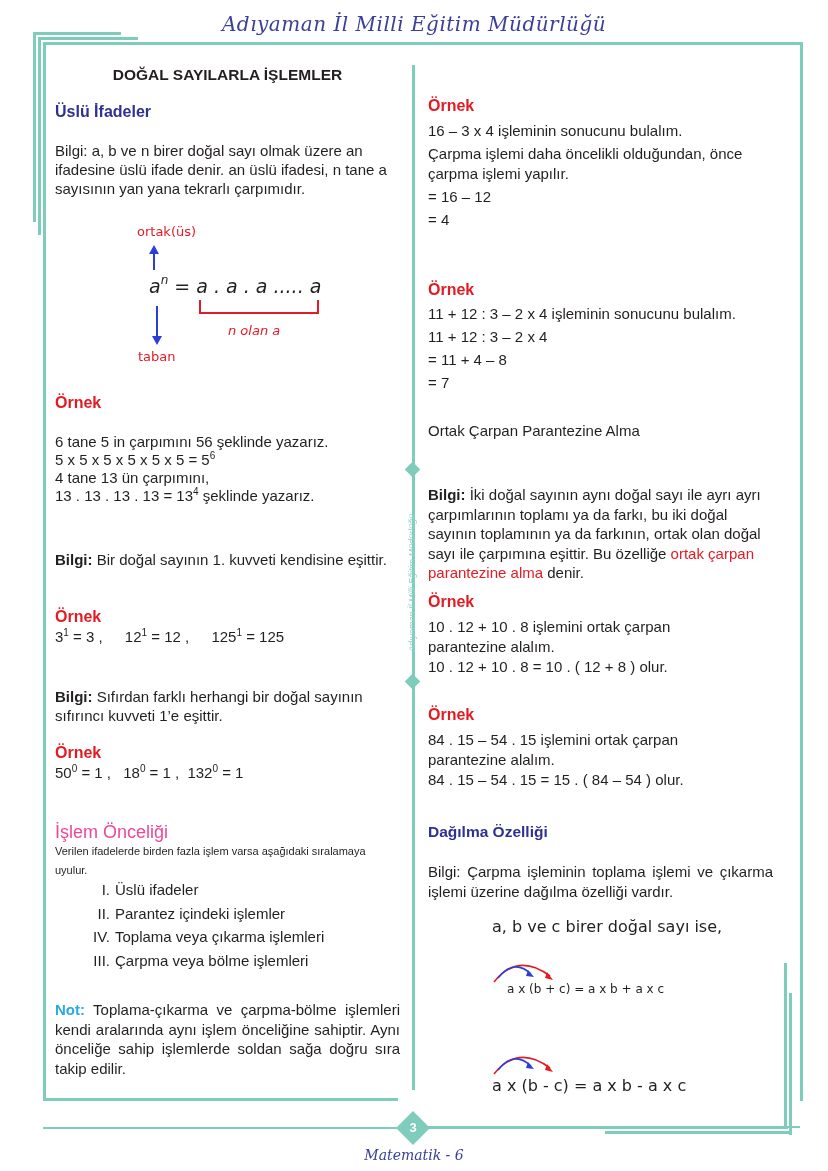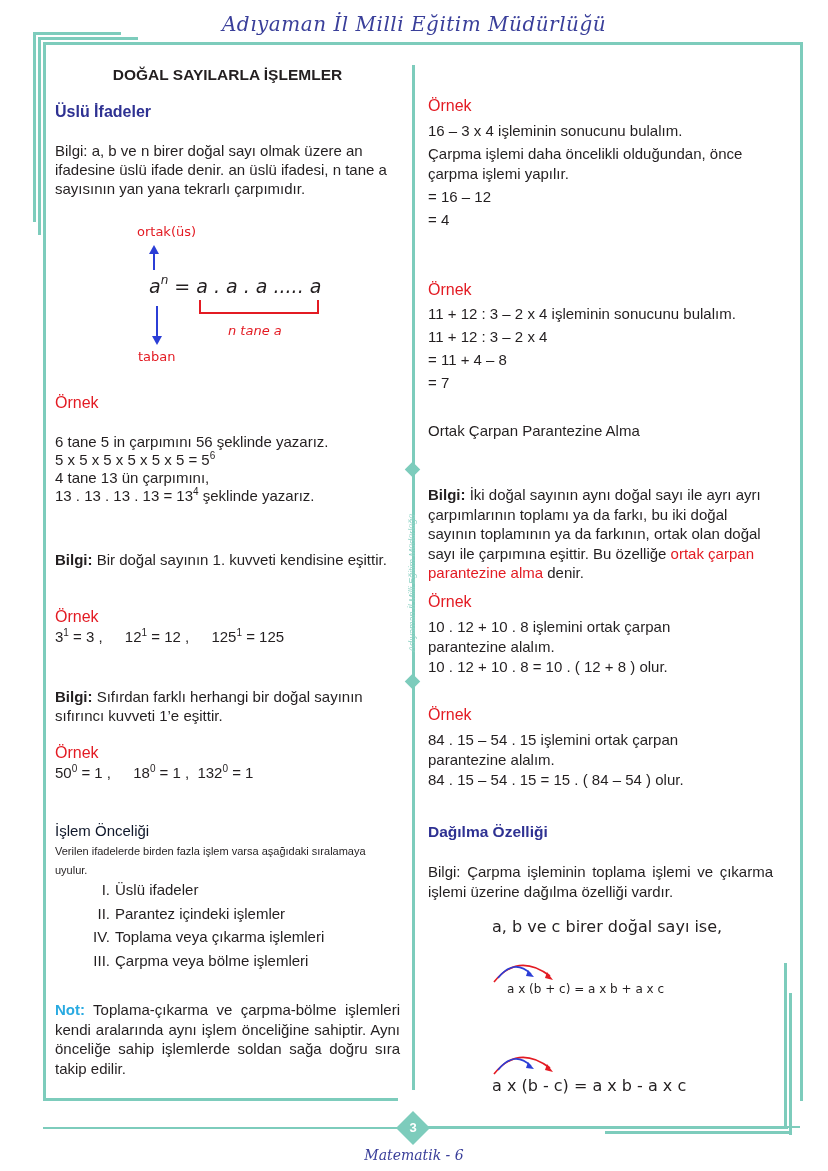--- a/index.html
+++ b/index.html
@@ -22,22 +22,22 @@
     position: absolute; left: 401px; top: 1116px; width: 24px; height: 24px;
     background: #7dccbc; transform: rotate(45deg);
   }
   .page-badge-num {
     position: absolute; left: 401px; top: 1116px; width: 24px; height: 24px;
     color: #fff; font-weight: bold; font-size: 13px; text-align: center; line-height: 24px;
   }
 
   .doc-title { font-weight: bold; font-size: 15.5px; text-align: center; margin-left: 0; width: 345px; padding-right: 0; }
   .section-heading { color: #2e3192; font-weight: bold; font-size: 16px; }
-  .heading-teal { color: #0f172a; font-size: 15px; }
-  .ornek { color: #e31b23; font-weight: normal; font-size: 16px; text-align: right; }
+  .heading-teal { color: #ec4899; font-size: 18px; }
+  .ornek { color: #e31b23; font-weight: bold; font-size: 16px; text-align: right; }
   .red { color: #e31b23; }
   .bold { font-weight: bold; }
   .note-label { color: #29aae1; font-weight: bold; }
   .justify { text-align: justify; }
   sup { font-size: 10px; vertical-align: 6px; line-height: 0; }
 
   .abs { position: absolute; }
 
   .diagram { position: absolute; left: 120px; top: 220px; width: 230px; height: 150px; }
   .diagram .lbl { position: absolute; font-family: "DejaVu Sans", sans-serif; font-size: 13px; color: #e31b23; }
@@ -100,21 +100,21 @@
     <line x1="34" y1="50" x2="34" y2="32" stroke="#2b3ed6" stroke-width="2"></line>
     <polygon points="29,34 34,25 39,34" fill="#2b3ed6"></polygon>
     <line x1="37" y1="86" x2="37" y2="118" stroke="#2b3ed6" stroke-width="2"></line>
     <polygon points="32,116 37,125 42,116" fill="#2b3ed6"></polygon>
     <polyline points="80,80 80,93 198,93 198,80" fill="none" stroke="#e31b23" stroke-width="2"></polyline>
   </svg>
   <div class="formula">
     <span>a</span><sup style="font-size:12px; vertical-align:9px;">n</sup>
     <span style="font-style:italic;">= a . a . a ..... a</span>
   </div>
-  <div class="lbl" style="left:108px; top:103px; font-style:italic;">n tane a</div>
+  <div class="lbl" style="left:108px; top:103px; font-style:italic;">n olan a</div>
   <div class="lbl" style="left:18px; top:129px;">taban</div>
 </div>
 
 <div class="ornek abs" style="left:55px; top:394px;">Örnek</div>
 <div class="abs" style="left:55px; top:433px; width:350px; font-size:15px; line-height:18px;">
   <div>6 tane 5 in çarpımını 56 şeklinde yazarız.</div>
   <div><span>5 x 5 x 5 x 5 x 5 x 5 = 5</span><sup>6</sup></div>
   <div>4 tane 13 ün çarpımını,</div>
   <div><span>13 . 13 . 13 . 13 = 13</span><sup>4</sup><span> şeklinde yazarız.</span></div>
 </div>
@@ -130,21 +130,21 @@
   <span style="margin-left:18px;"><span>125</span><sup>1</sup><span> = 125</span></span>
 </div>
 
 <div class="abs" style="left:55px; top:687px; width:345px; font-size:15px; line-height:19px;">
   <span class="bold">Bilgi:</span><span> Sıfırdan farklı herhangi bir doğal sayının sıfırıncı kuvveti 1’e eşittir.</span>
 </div>
 
 <div class="ornek abs" style="left:55px; top:744px;">Örnek</div>
 <div class="abs" style="left:55px; top:764px; font-size:15px; white-space:nowrap;">
   <span><span>50</span><sup>0</sup><span> = 1 ,</span></span>
-  <span style="margin-left:18px;"><span>18</span><sup>0</sup><span> = 1 ,</span></span>
+  <span style="margin-left:8px;"><span>18</span><sup>0</sup><span> = 1 ,</span></span>
   <span style="margin-left:4px;"><span>132</span><sup>0</sup><span> = 1</span></span>
 </div>
 
 <div class="heading-teal abs" style="left:55px; top:822px;">İşlem Önceliği</div>
 <div class="abs" style="left:55px; top:842px; width:330px; font-size:11px; line-height:19px;">Verilen ifadelerde birden fazla işlem varsa aşağıdaki sıralamaya uyulur.</div>
 <ul class="ordered-list abs" style="left:55px; top:880px; width:345px; font-size:15px; line-height:19px;">
   <li><span class="num">I.</span><span>Üslü ifadeler</span></li>
   <li><span class="num">II.</span><span>Parantez içindeki işlemler</span></li>
   <li><span class="num">IV.</span><span>Toplama veya çıkarma işlemleri</span></li>
   <li><span class="num">III.</span><span>Çarpma veya bölme işlemleri</span></li>

